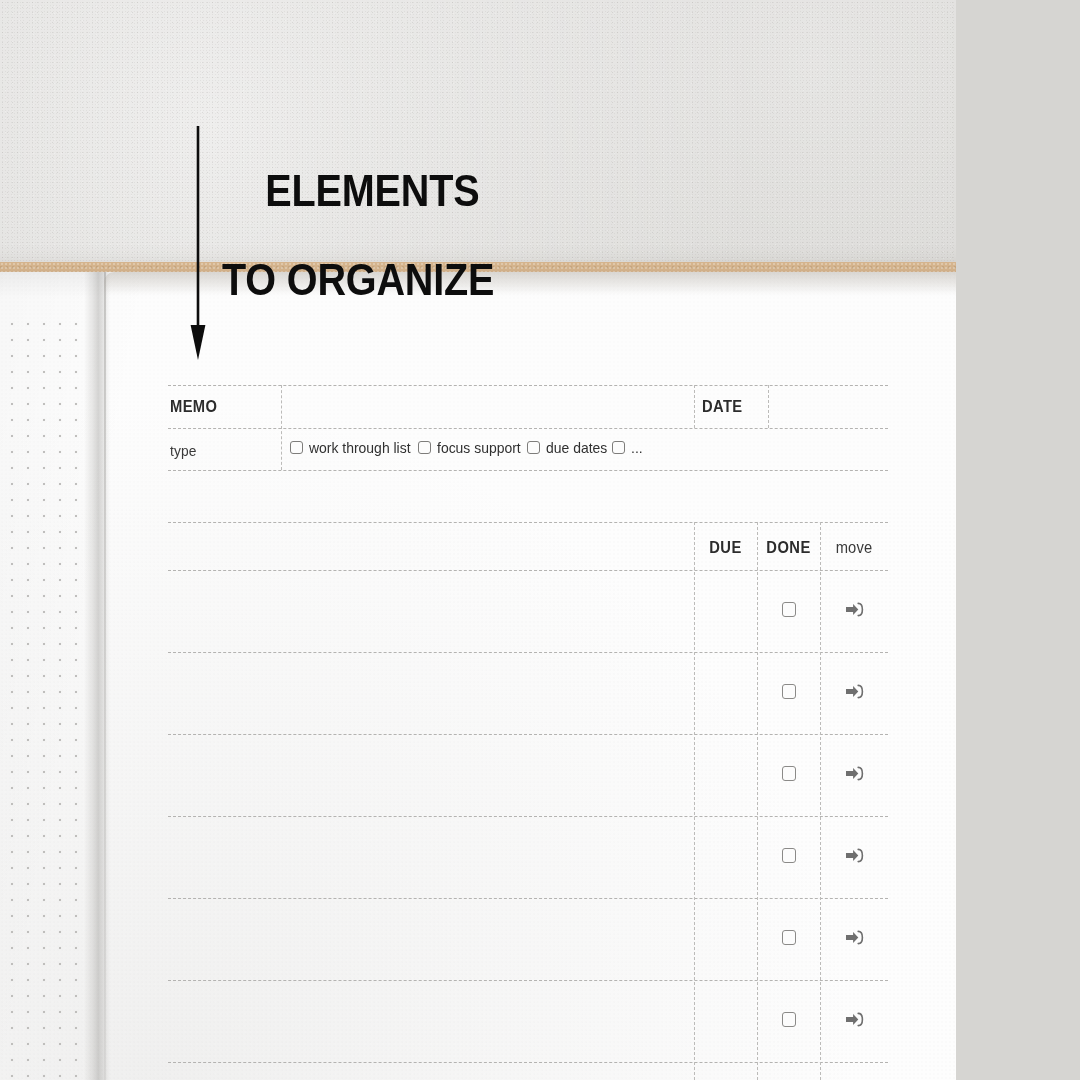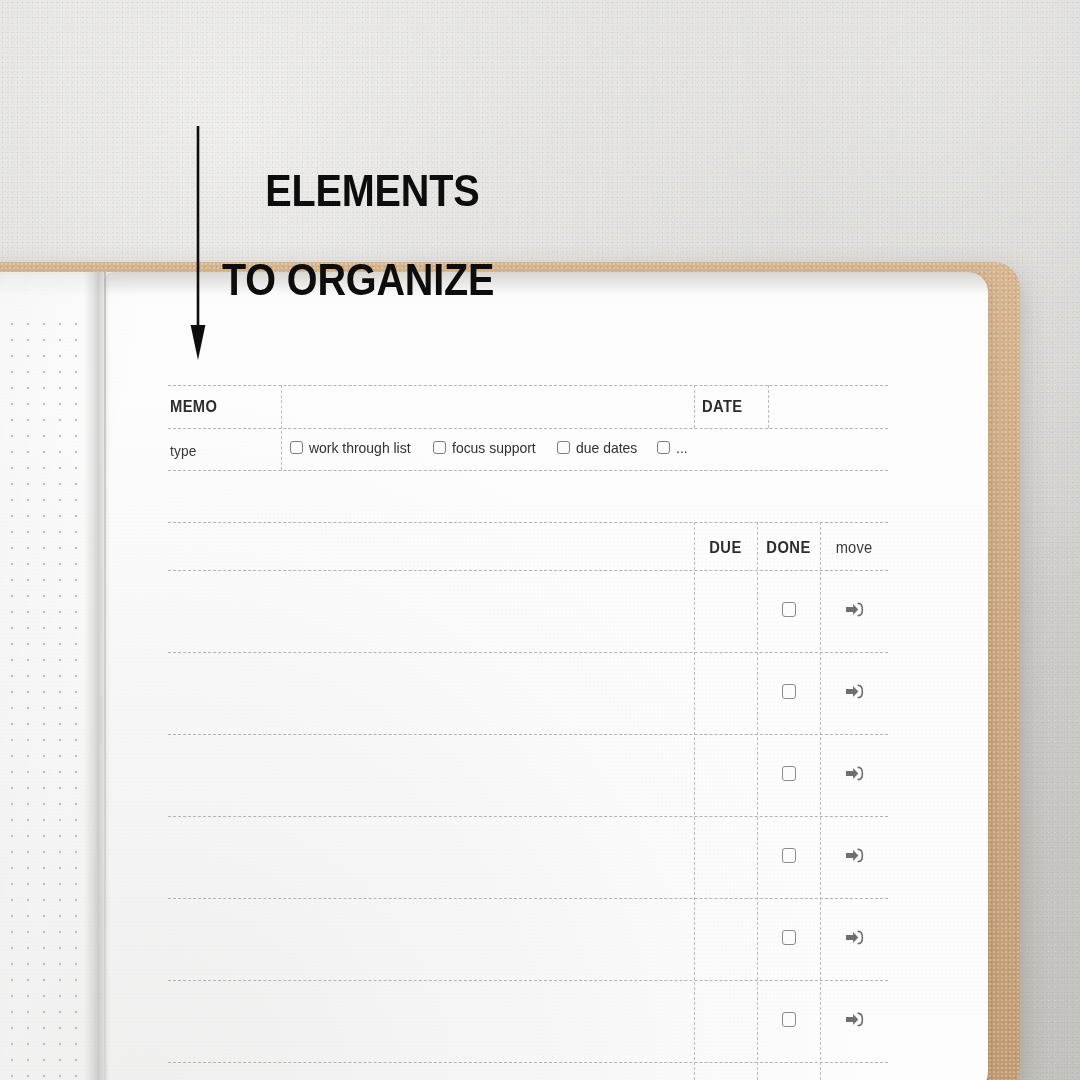--- a/index.html
+++ b/index.html
@@ -9,21 +9,21 @@
     height: 1080px;
     overflow: hidden;
   }
   body {
     font-family: "Liberation Sans", sans-serif;
     background: #d6d5d2;
   }
 
   #scene {
     position: relative;
-    width: 1080px;
+    width: 956px;
     height: 1080px;
     overflow: hidden;
   }
 
   
   .backdrop {
     position: absolute;
     inset: 0;
     background:
       radial-gradient(circle at 22% 12%, rgba(255,255,255,0.55), rgba(255,255,255,0) 45%),
@@ -205,21 +205,20 @@
     color: #3a3a3a;
     letter-spacing: 0.1px;
   }
 
   .checkrow {
     position: absolute;
     left: 122px;
     top: 54px;
     display: flex;
     align-items: center;
-    gap: 15px;
   }
   .checkitem {
     display: flex;
     align-items: center;
     gap: 6px;
   }
   .cbox {
     width: 13px;
     height: 13px;
     border: 1.4px solid #7e7d7b;

